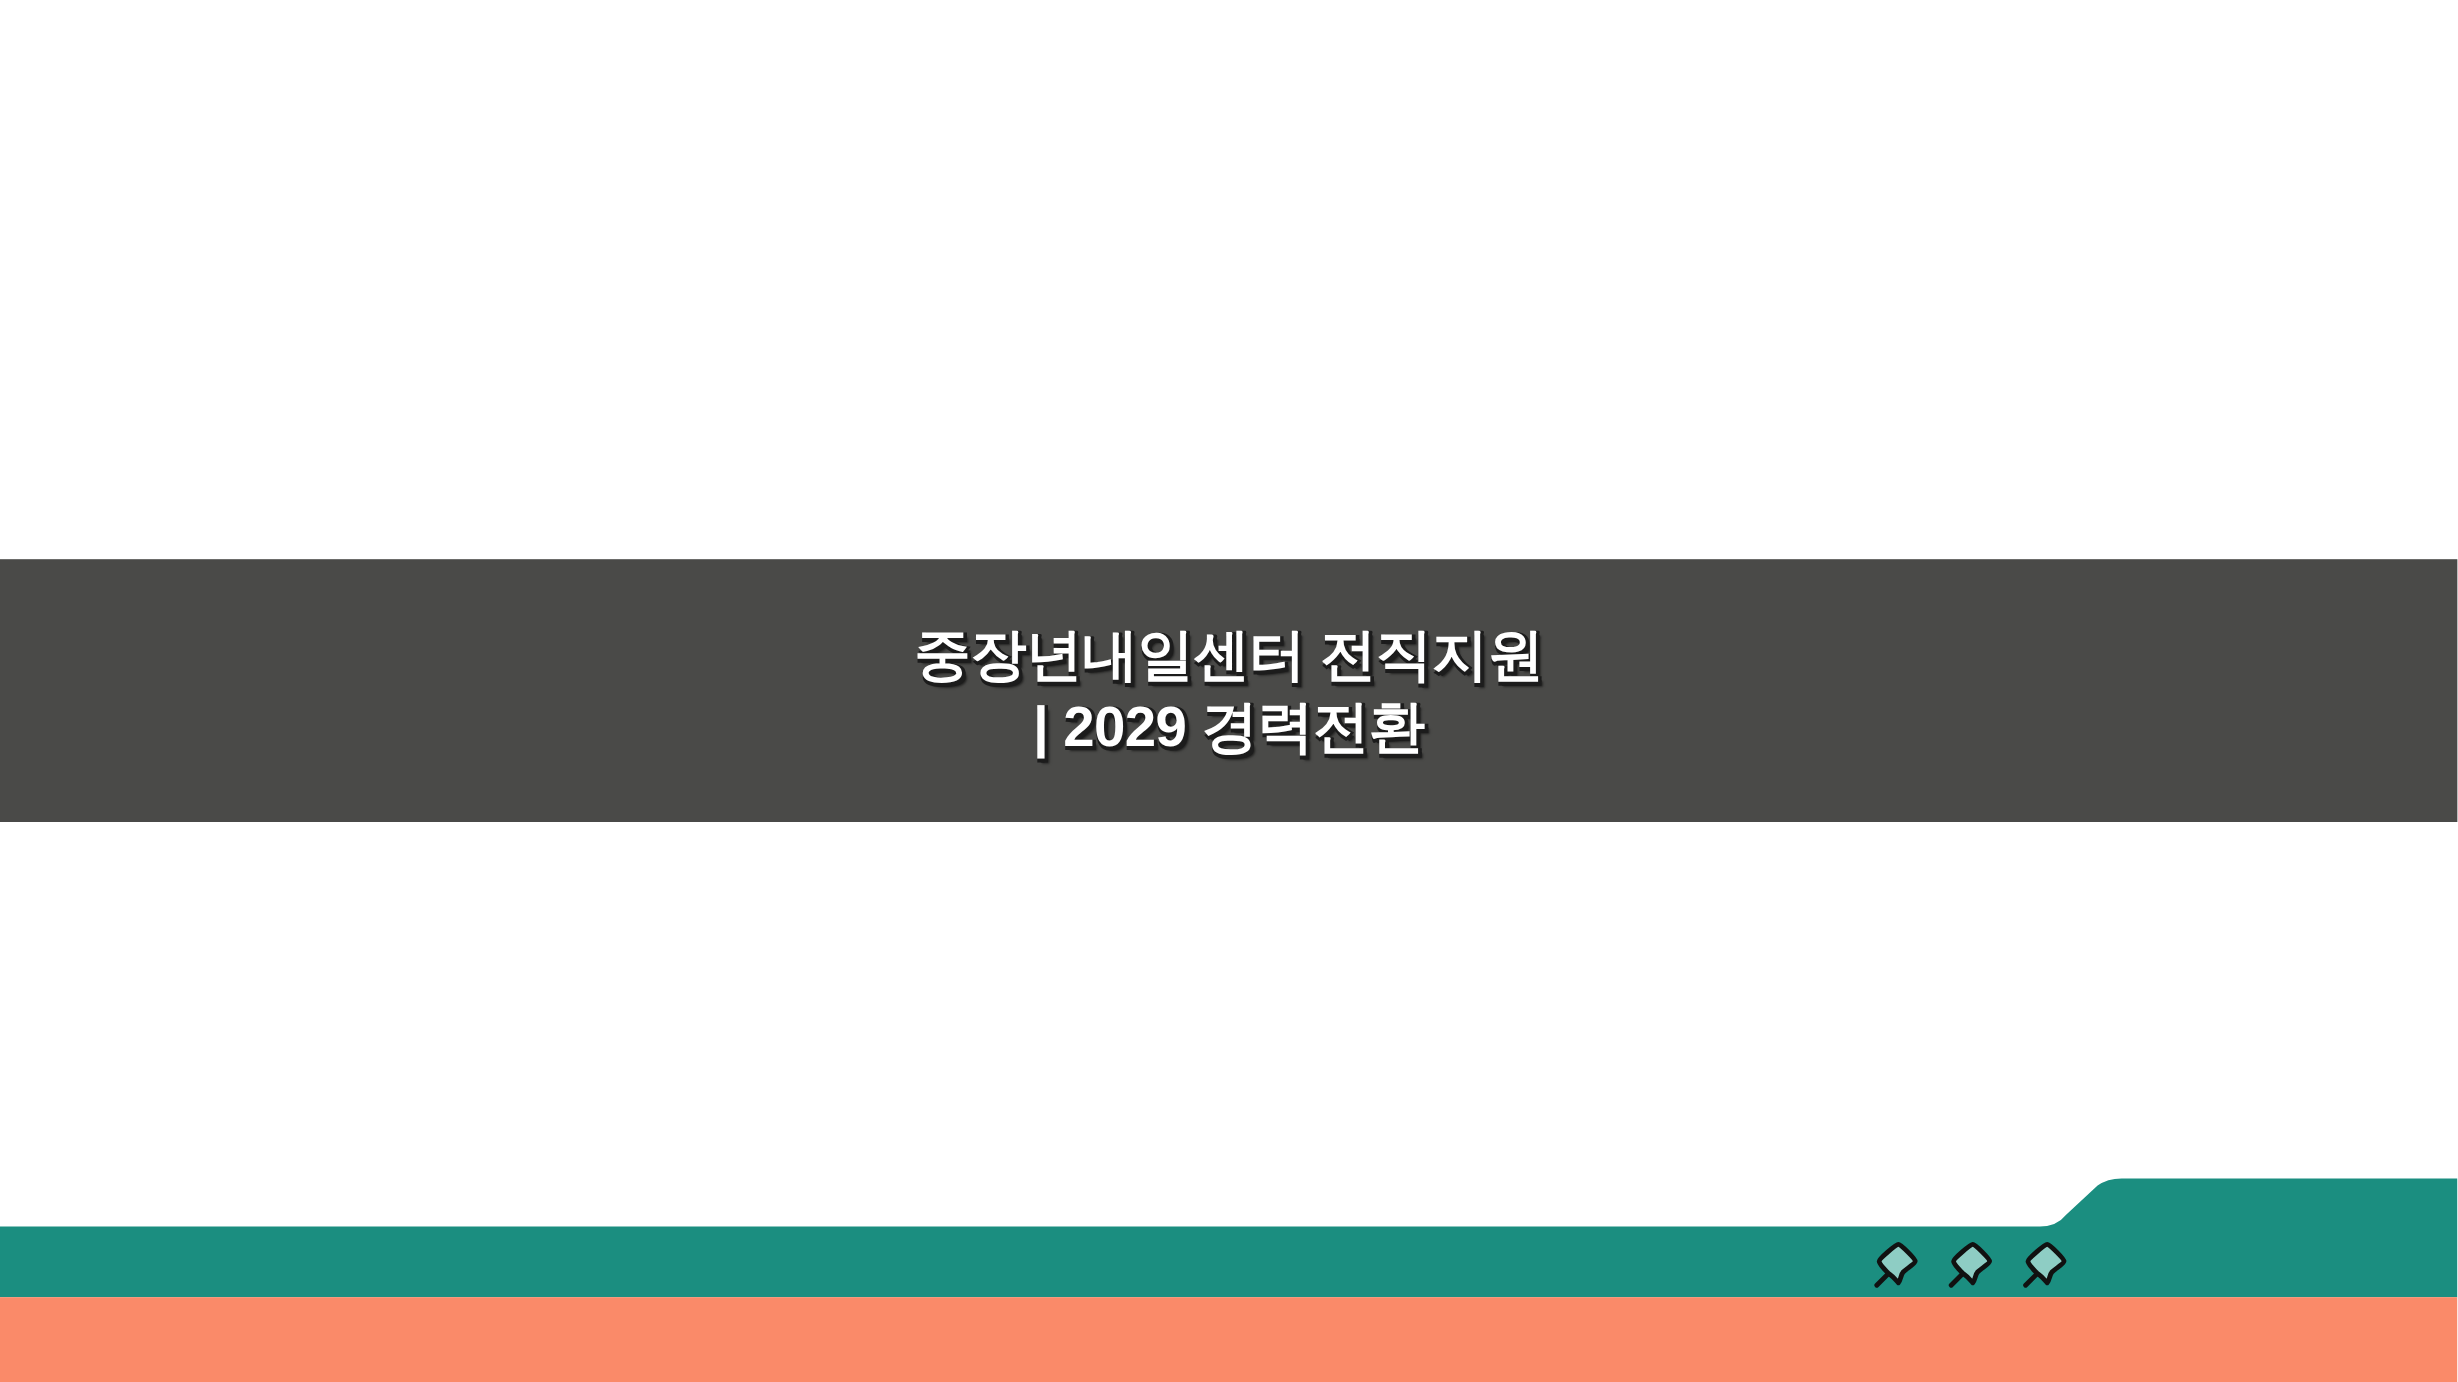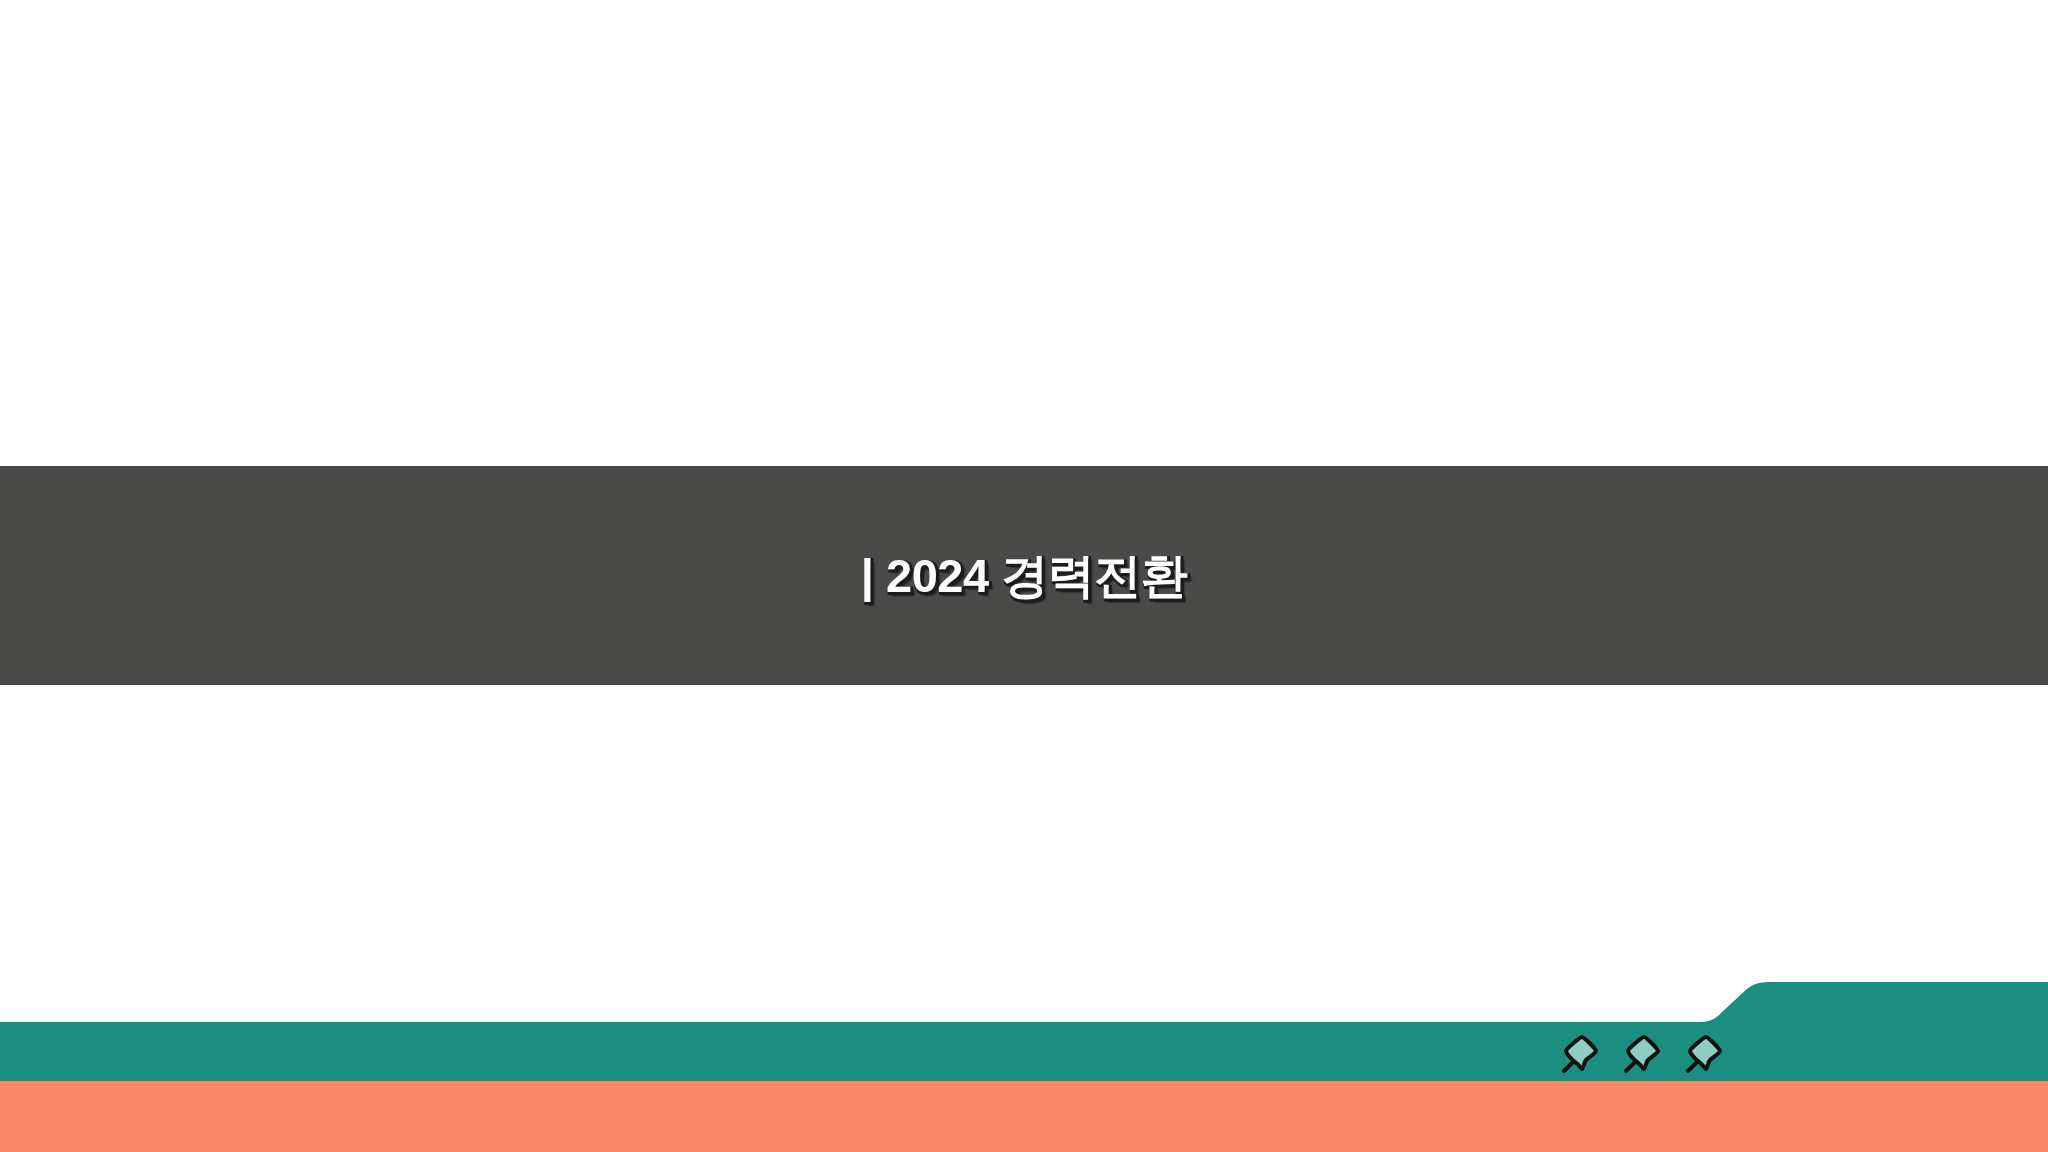--- a/index.html
+++ b/index.html
@@ -84,21 +84,22 @@
     height: 46px;
     display: block;
   }
 </style>
 </head>
 <body>
 
 <div class="canvas">
 
   <div class="title-band">
-    <span class="title-line">| 2024 경력전환</span>
+    <span class="title-line">중장년내일센터 전직지원</span>
+    <span class="title-line">| 2029 경력전환</span>
   </div>
 
   <div class="bottom-deco">
     <svg viewBox="0 0 2048 192" width="2048" height="192" xmlns="http://www.w3.org/2000/svg">
 
       <path fill="#1b8e80" d="M0,62
                L1700,62
                Q1714,62 1722,52
                L1748,28
                Q1756,22 1768,22

